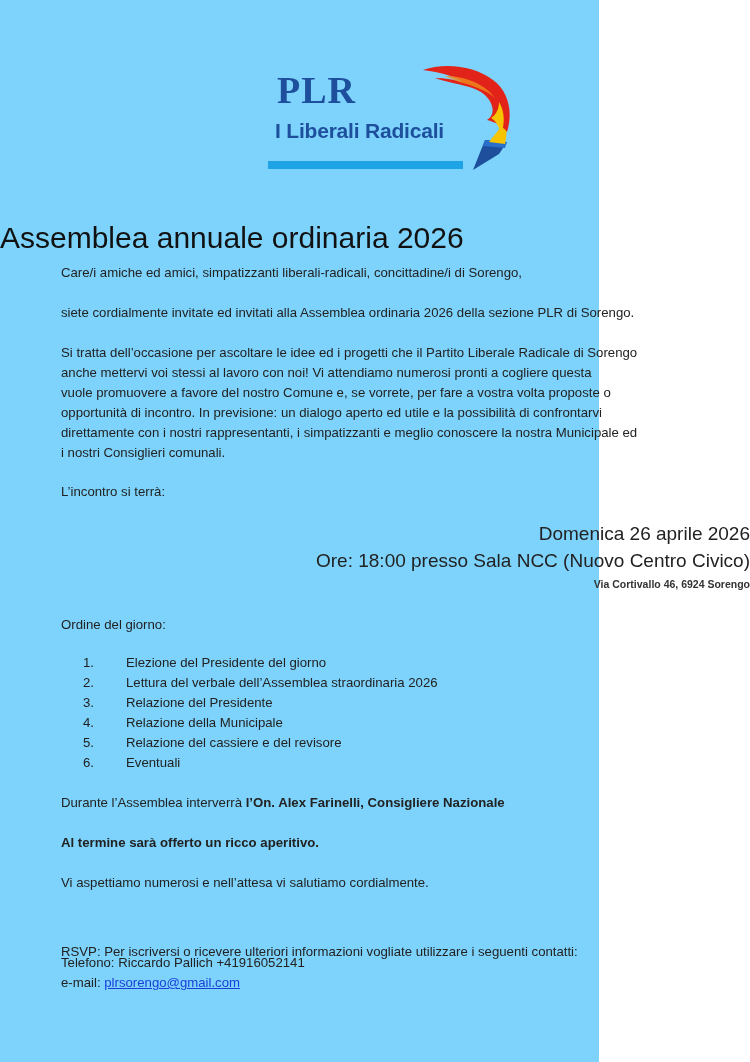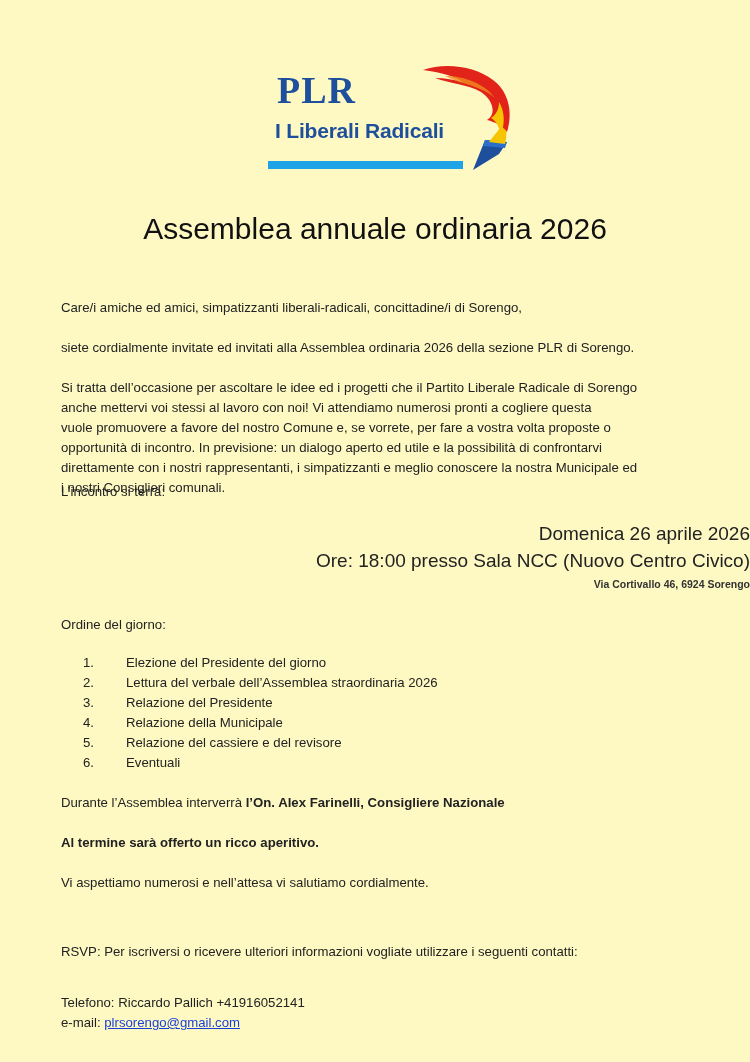--- a/index.html
+++ b/index.html
@@ -1,33 +1,33 @@
 <!DOCTYPE html>
 <html><head>
 <meta charset="utf-8">
 <style>
   html, body { margin:0; padding:0; background:#ffffff; }
   body { width:750px; height:1062px; position:relative; overflow:hidden;
          font-family:"Liberation Sans", "DejaVu Sans", sans-serif; color:#1a1a1a; }
-  .page { position:absolute; left:0; top:0; width:750px; height:1062px; background:#fef9c3; }
+  .page { position:absolute; left:0; top:0; width:599px; height:1062px; background:#7dd3fc; }
 
   
   .logo { position:absolute; left:265px; top:62px; width:250px; height:110px; }
   .logo-plr { position:absolute; left:12px; top:8px; font-family:"Liberation Serif","DejaVu Serif",serif;
               font-weight:bold; font-size:38px; color:#1d4f9c; letter-spacing:1px; line-height:40px; }
   .logo-sub { position:absolute; left:10px; top:58px; font-family:"Liberation Sans","DejaVu Sans",sans-serif;
               font-weight:bold; font-size:21px; color:#1d4f9c; line-height:22px; letter-spacing:-0.2px; }
   .logo-bar { position:absolute; left:3px; top:99px; width:195px; height:8px; background:#1ea3e6; }
   .logo-torch { position:absolute; left:150px; top:0; width:100px; height:108px; }
 
-  .title { position:absolute; left:0; width:750px; top:191px; text-align:center;
+  .title { position:absolute; left:0; width:750px; top:200px; 
            font-size:30px; line-height:36px; color:#111; font-weight:normal; }
 
   .p { position:absolute; left:61px; font-size:13.2px; line-height:20px; color:#222; }
-  .p.wide { width:672px;margin-top:35px; }
+  .p.wide { width:672px; }
   .center { position:absolute; left:0; width:750px; text-align:right; color:#222; }
   .date { top:522px; font-size:19px; line-height:24px; }
   .time { top:549px; font-size:19px; line-height:24px; }
   .addr { top:578px; font-size:10.5px; line-height:13px; font-weight:bold; color:#333; }
 
   ol.agenda { position:absolute; left:61px; top:653px; margin:0; padding:0; list-style:none;
               font-size:13.2px; line-height:20px; color:#222; }
   ol.agenda li { display:flex; }
   ol.agenda .num { width:65px; padding-left:22px; box-sizing:border-box; }
   ol.agenda .num { width:65px; }
@@ -112,21 +112,21 @@
   <div class="p" style="top:793px;">
     <span>Durante l’Assemblea interverrà </span><b>l’On. Alex Farinelli, Consigliere Nazionale</b>
   </div>
 
   <div class="p" style="top:833px;"><b>Al termine sarà offerto un ricco aperitivo.</b></div>
 
   <div class="p" style="top:873px;">Vi aspettiamo numerosi e nell’attesa vi salutiamo cordialmente.</div>
 
   <div class="p" style="top:942px;text-align:right;">RSVP: Per iscriversi o ricevere ulteriori informazioni vogliate utilizzare i seguenti contatti:</div>
 
-  <div class="p" style="top:993px;">
+  <div class="p" style="top:953px;">
     <div>
       <span>Telefono: </span><span>Riccardo Pallich +41916052141</span>
     </div>
     <div>
       <span>e-mail: </span><a class="mail">plrsorengo@gmail.com</a>
     </div>
   </div>
 
 </div>
 

